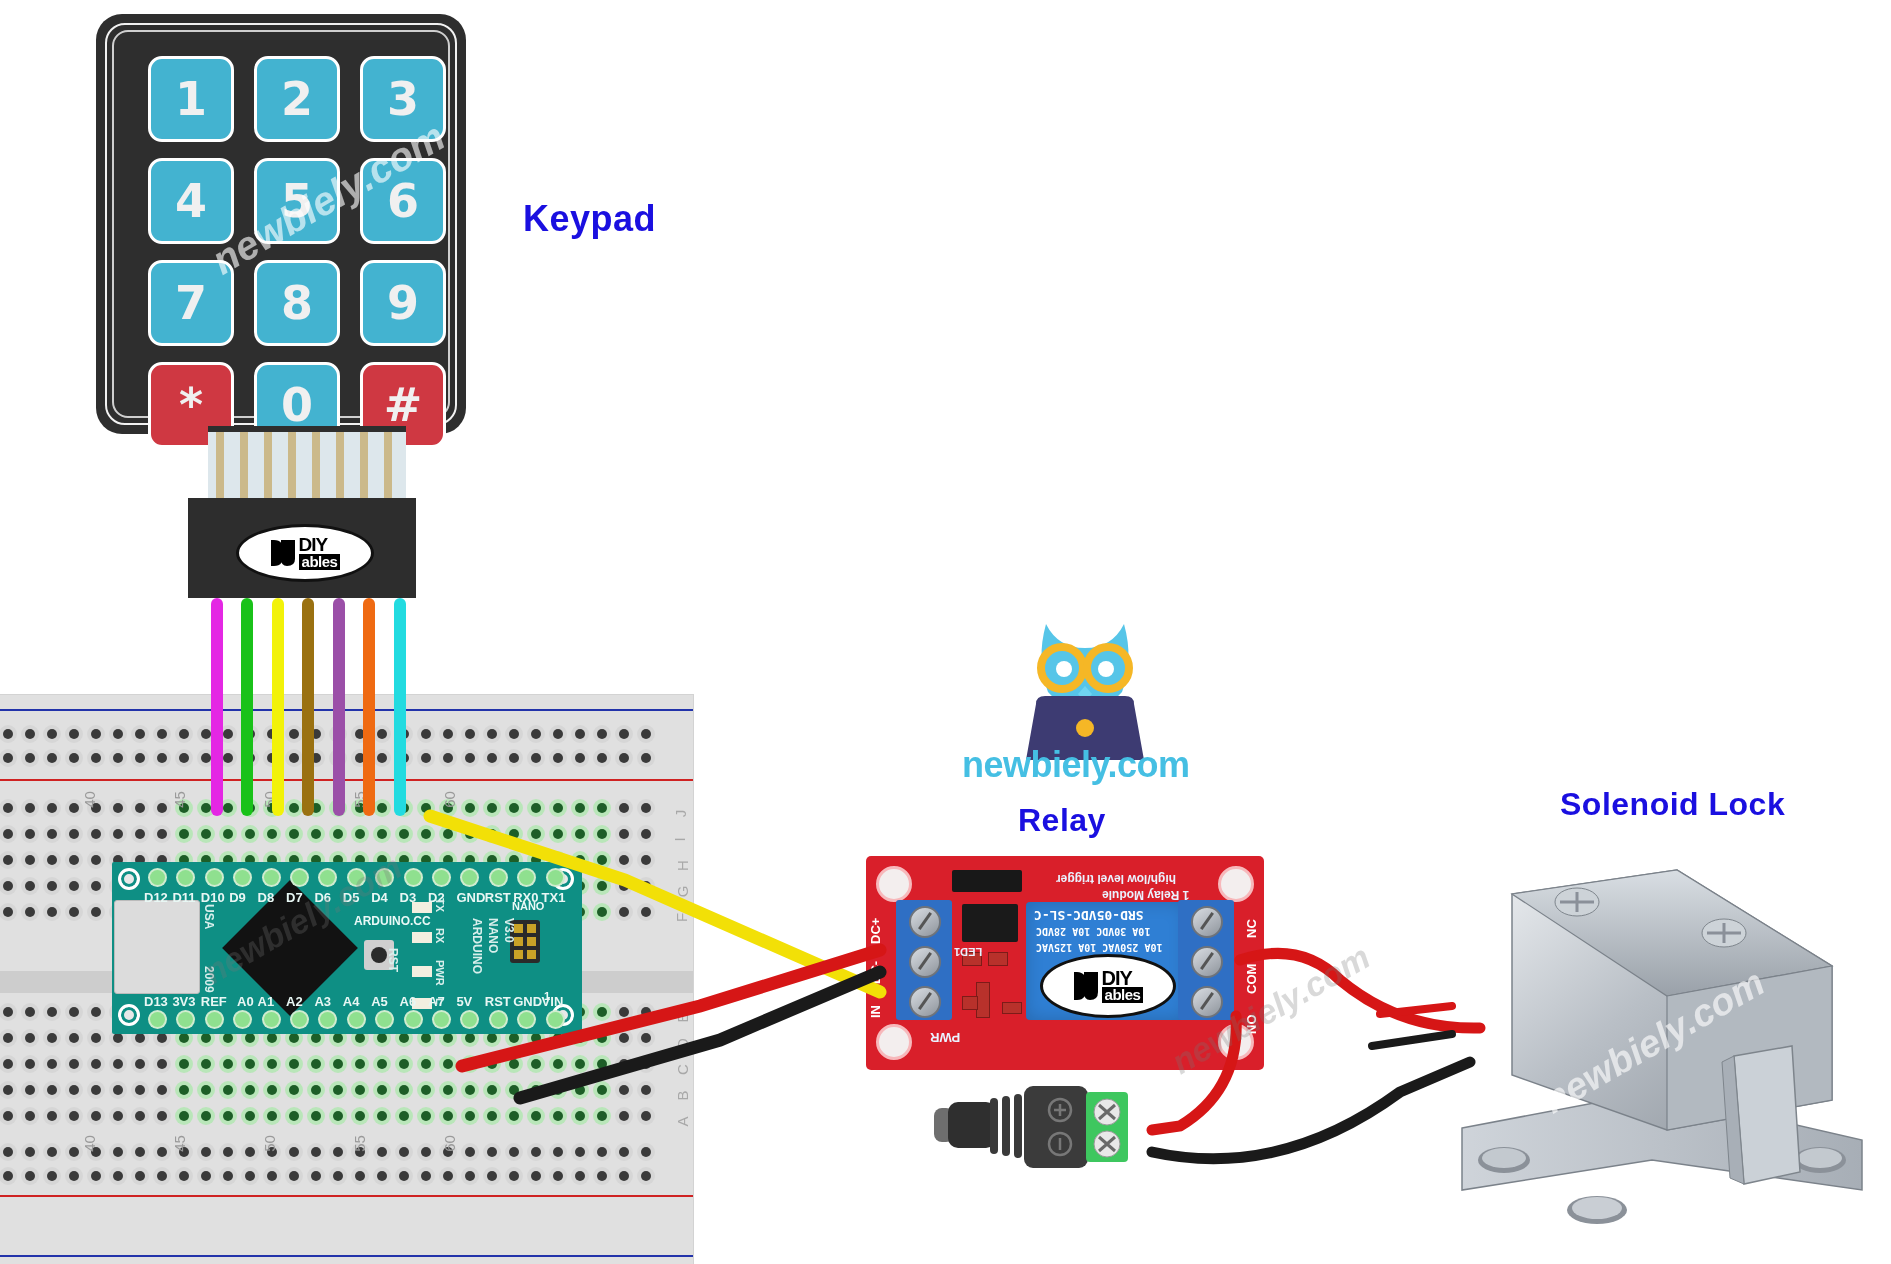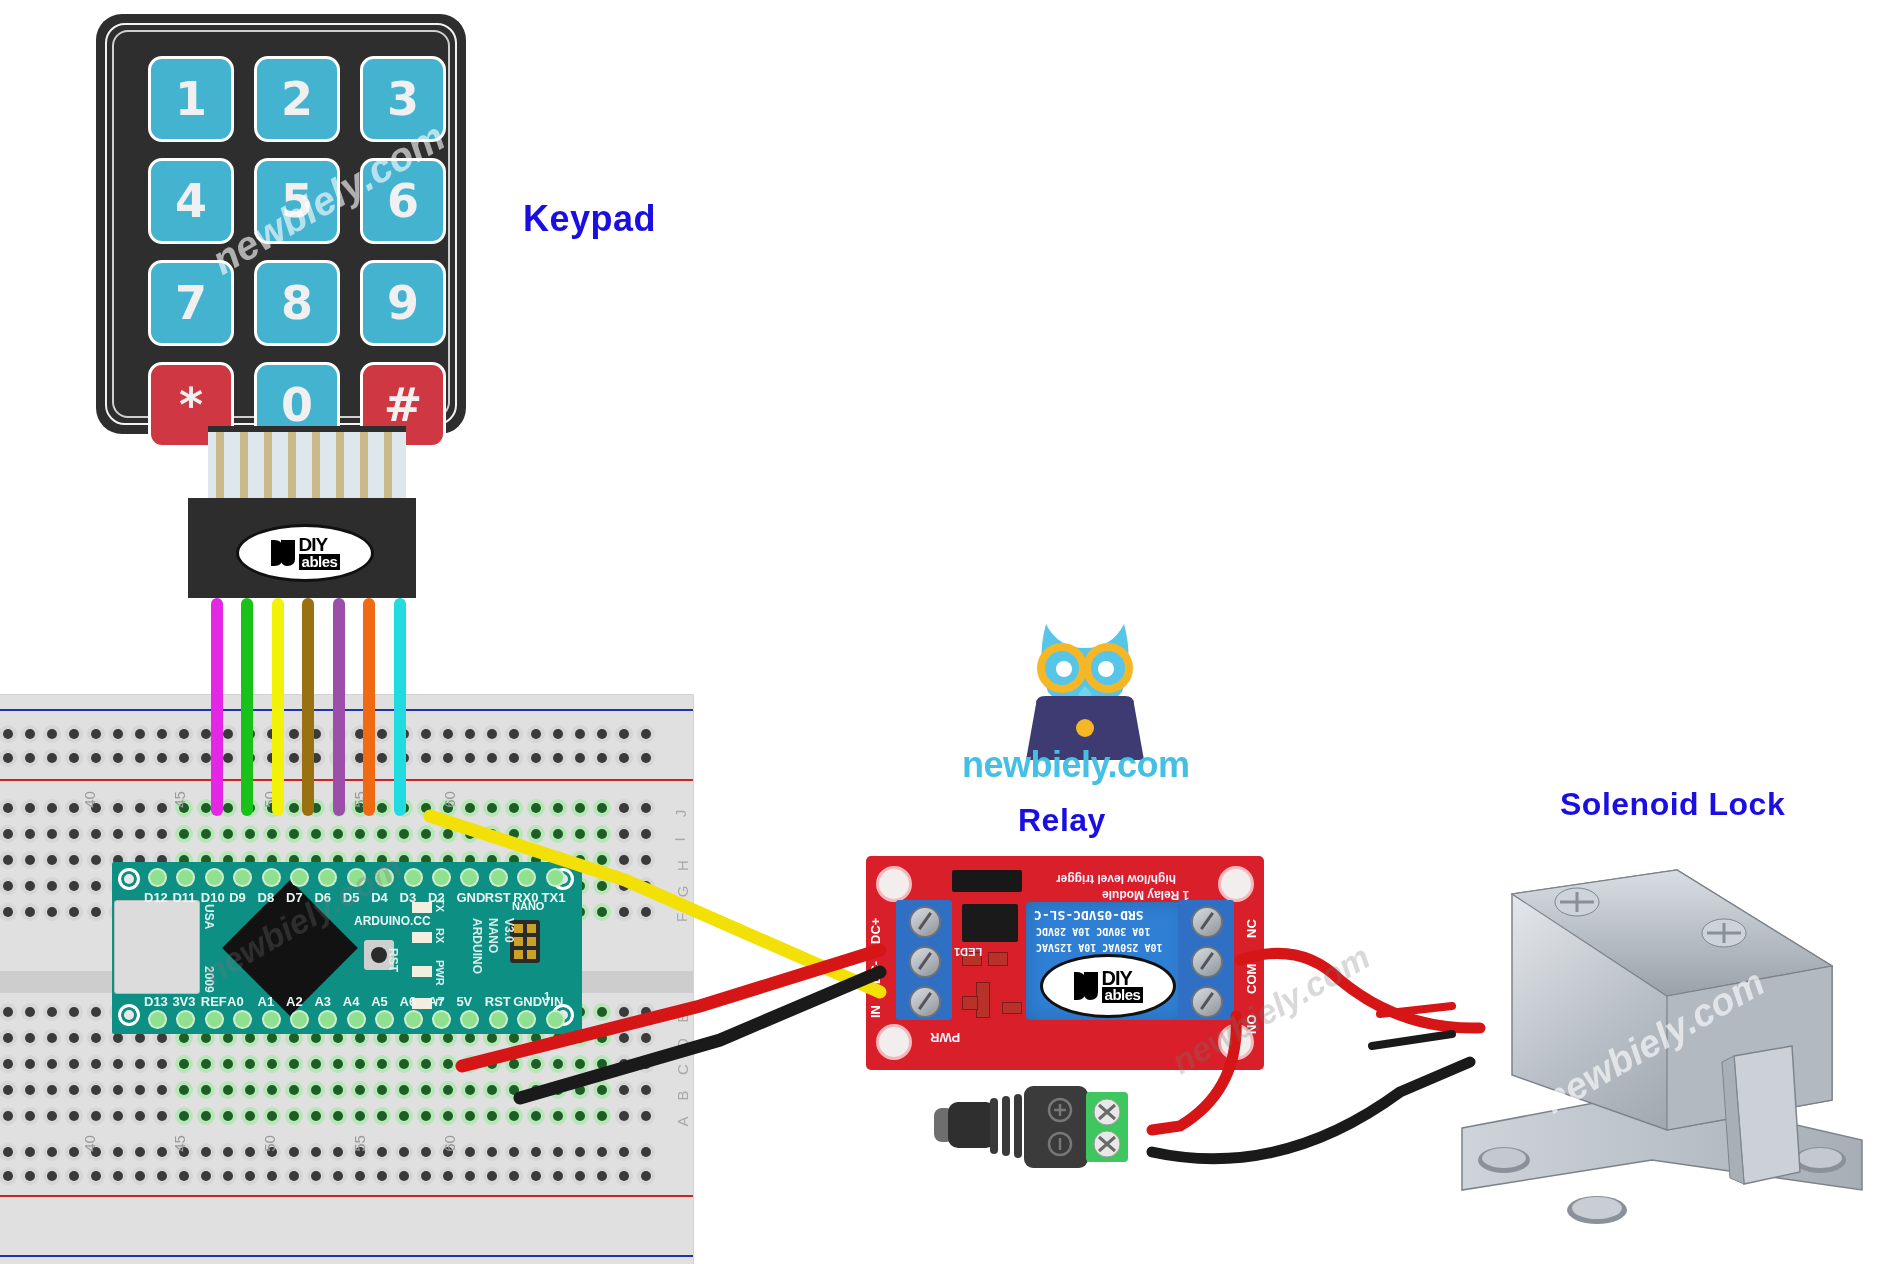--- a/index.html
+++ b/index.html
@@ -685,21 +685,21 @@
         <span class="pinlbl" style="left: 316px; top: 28px;">D2</span>
         <span class="pinlbl" style="left: 344.4px; top: 28px;">GND</span>
         <span class="pinlbl" style="left: 372.8px; top: 28px;">RST</span>
         <span class="pinlbl" style="left: 401.2px; top: 28px;">RX0</span>
         <span class="pinlbl" style="left: 429.6px; top: 28px;">TX1</span>
       </div>
     <div id="nano-bot-labels">
         <span class="pinlbl" style="left: 32px; top: 132px;">D13</span>
         <span class="pinlbl" style="left: 60.4px; top: 132px;">3V3</span>
         <span class="pinlbl" style="left: 88.8px; top: 132px;">REF</span>
-        <span class="pinlbl" style="left: 115px; top: 132px;">A0</span>
+        <span class="pinlbl" style="left: 125px; top: 132px;">A0</span>
         <span class="pinlbl" style="left: 145.6px; top: 132px;">A1</span>
         <span class="pinlbl" style="left: 174px; top: 132px;">A2</span>
         <span class="pinlbl" style="left: 202.4px; top: 132px;">A3</span>
         <span class="pinlbl" style="left: 230.8px; top: 132px;">A4</span>
         <span class="pinlbl" style="left: 259.2px; top: 132px;">A5</span>
         <span class="pinlbl" style="left: 287.6px; top: 132px;">A6</span>
         <span class="pinlbl" style="left: 316px; top: 132px;">A7</span>
         <span class="pinlbl" style="left: 344.4px; top: 132px;">5V</span>
         <span class="pinlbl" style="left: 372.8px; top: 132px;">RST</span>
         <span class="pinlbl" style="left: 401.2px; top: 132px;">GND</span>

